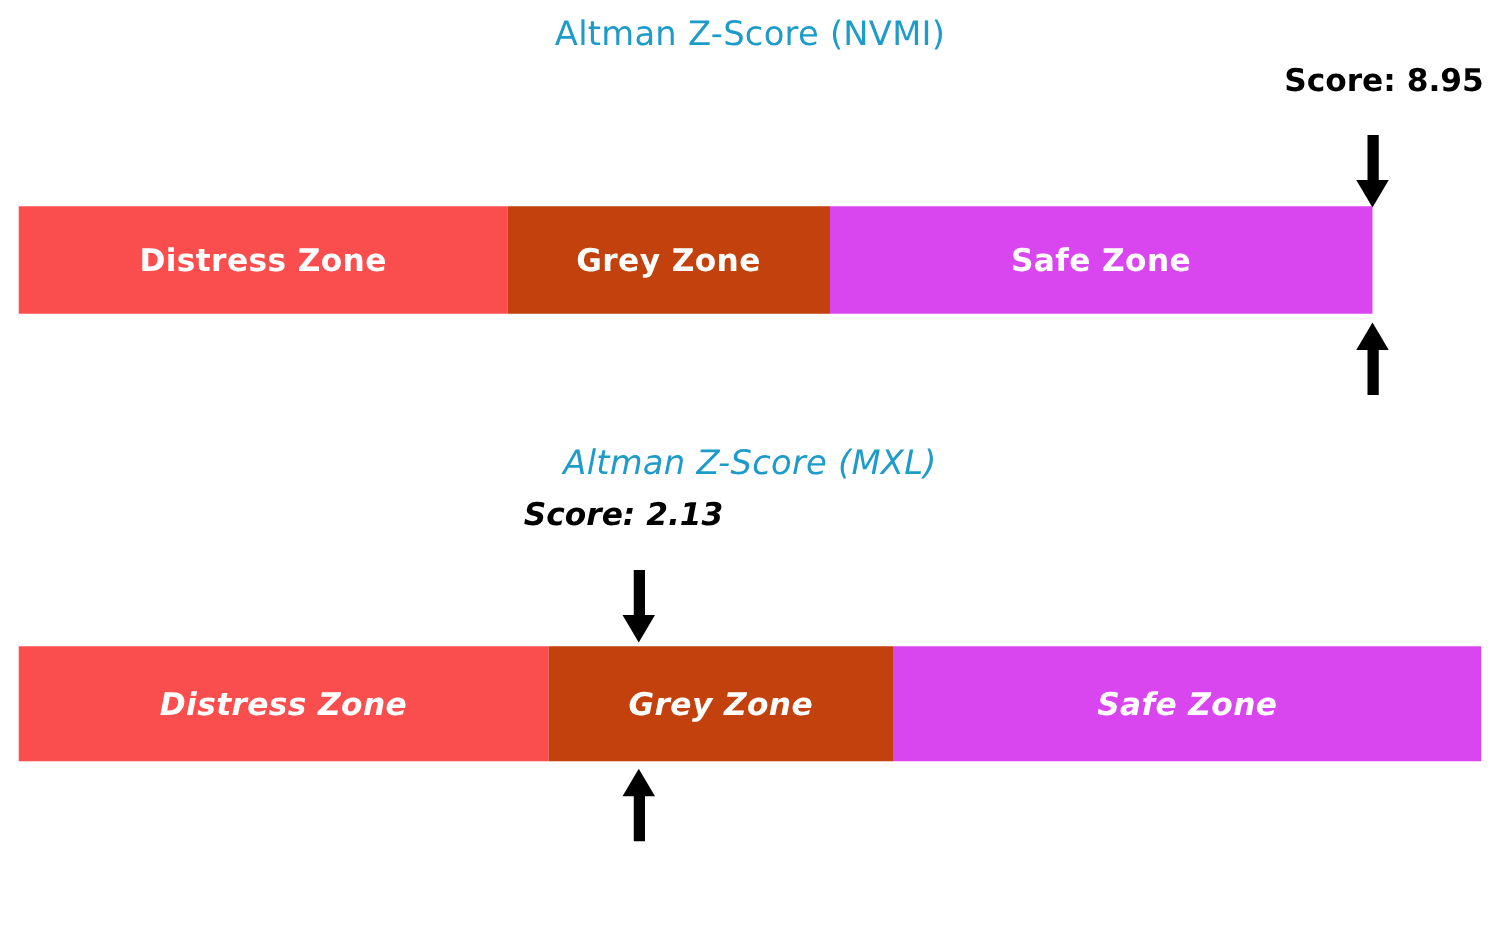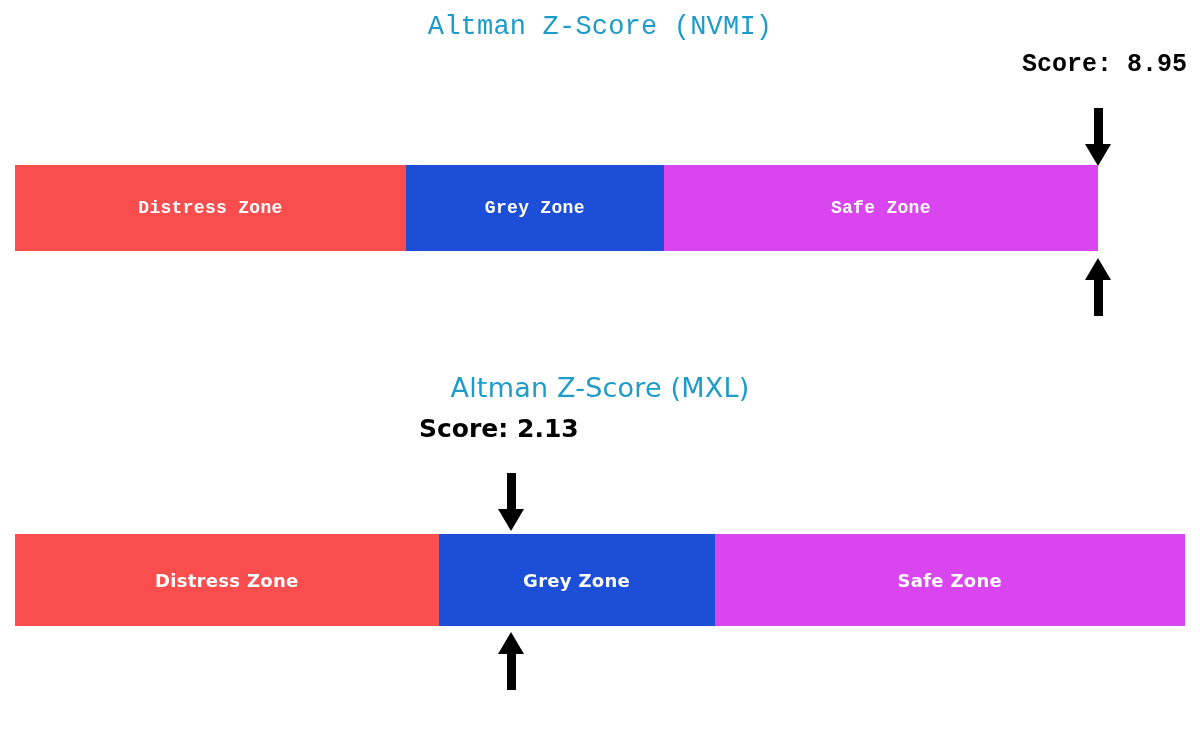--- a/index.html
+++ b/index.html
@@ -14,22 +14,22 @@
     font-family: "DejaVu Sans", sans-serif;
     overflow: hidden;
   }
 
   .chart-panel {
     position: absolute;
     left: 0;
     width: 1200px;
   }
 
-  #panel-nvmi { top: 0; height: 360px; font-family: Liberation Mono, monospace; }
-  #panel-mxl  { top: 360px; height: 386px; }
+  #panel-nvmi { top: 0; height: 360px; }
+  #panel-mxl  { top: 343px; height: 386px; font-style: italic; }
 
   .chart-title {
     position: absolute;
     width: 100%;
     text-align: center;
     color: #1d9bc9;
     font-size: 27px;
     font-weight: 400;
     letter-spacing: 0.2px;
     white-space: nowrap;
@@ -68,30 +68,30 @@
     top: 174px;
     width: 1170px;
     height: 92px;
   }
 
   .zone {
     display: flex;
     align-items: center;
     justify-content: center;
     color: #ffffff;
-    font-size: 18px;
+    font-size: 25px;
     font-weight: bold;
     letter-spacing: 0.3px;
     box-sizing: border-box;
     white-space: nowrap;
     overflow: hidden;
   }
 
   .zone-distress { background: #fa4e4e; }
-  .zone-grey     { background: #1d4ed8; }
+  .zone-grey     { background: #c2410c; }
   .zone-safe     { background: #d946ef; }
 
   
   .arrow {
     position: absolute;
     width: 26px;
   }
   .arrow .stem {
     position: absolute;
     left: 9px;

